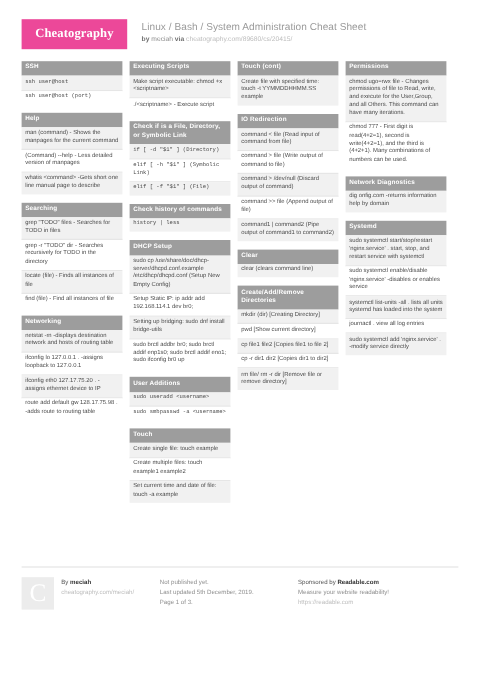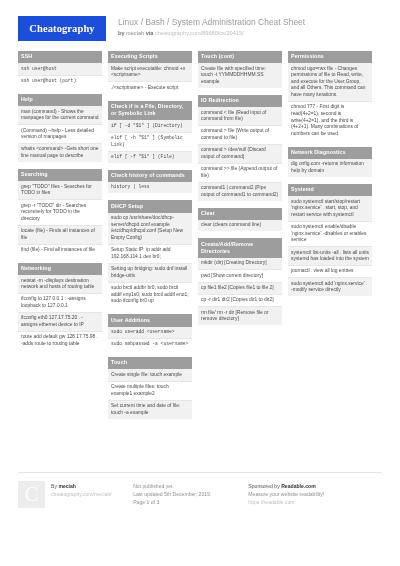--- a/index.html
+++ b/index.html
@@ -26,21 +26,21 @@
   
   .header {
     display: flex;
     align-items: flex-start;
     padding-top: 16px;
     padding-bottom: 10px;
   }
   .logo {
     width: 88px;
     height: 25px;
-    background: #1d4ed8;
+    background: #ec4899;
     color: #ffffff;
     display: flex;
     align-items: center;
     justify-content: center;
     font-family: "Liberation Serif", serif;
     font-size: 10.5px;
     font-weight: bold;
     letter-spacing: 0.1px;
     flex: none;
   }

